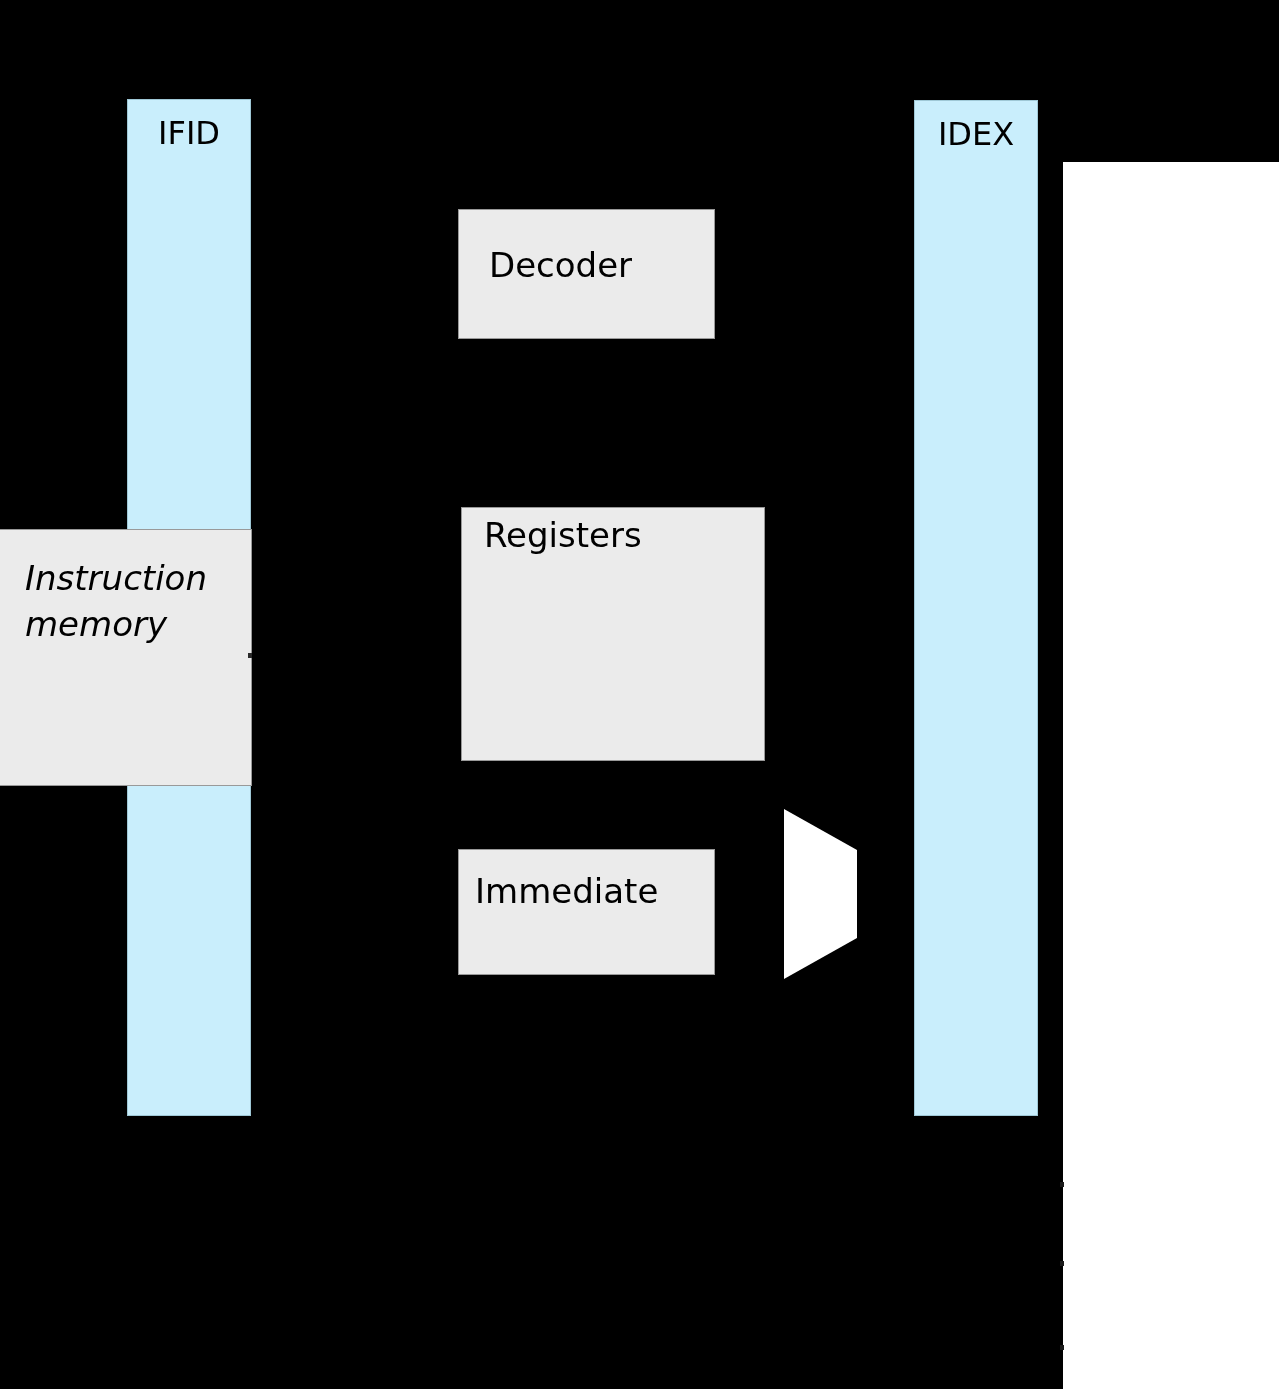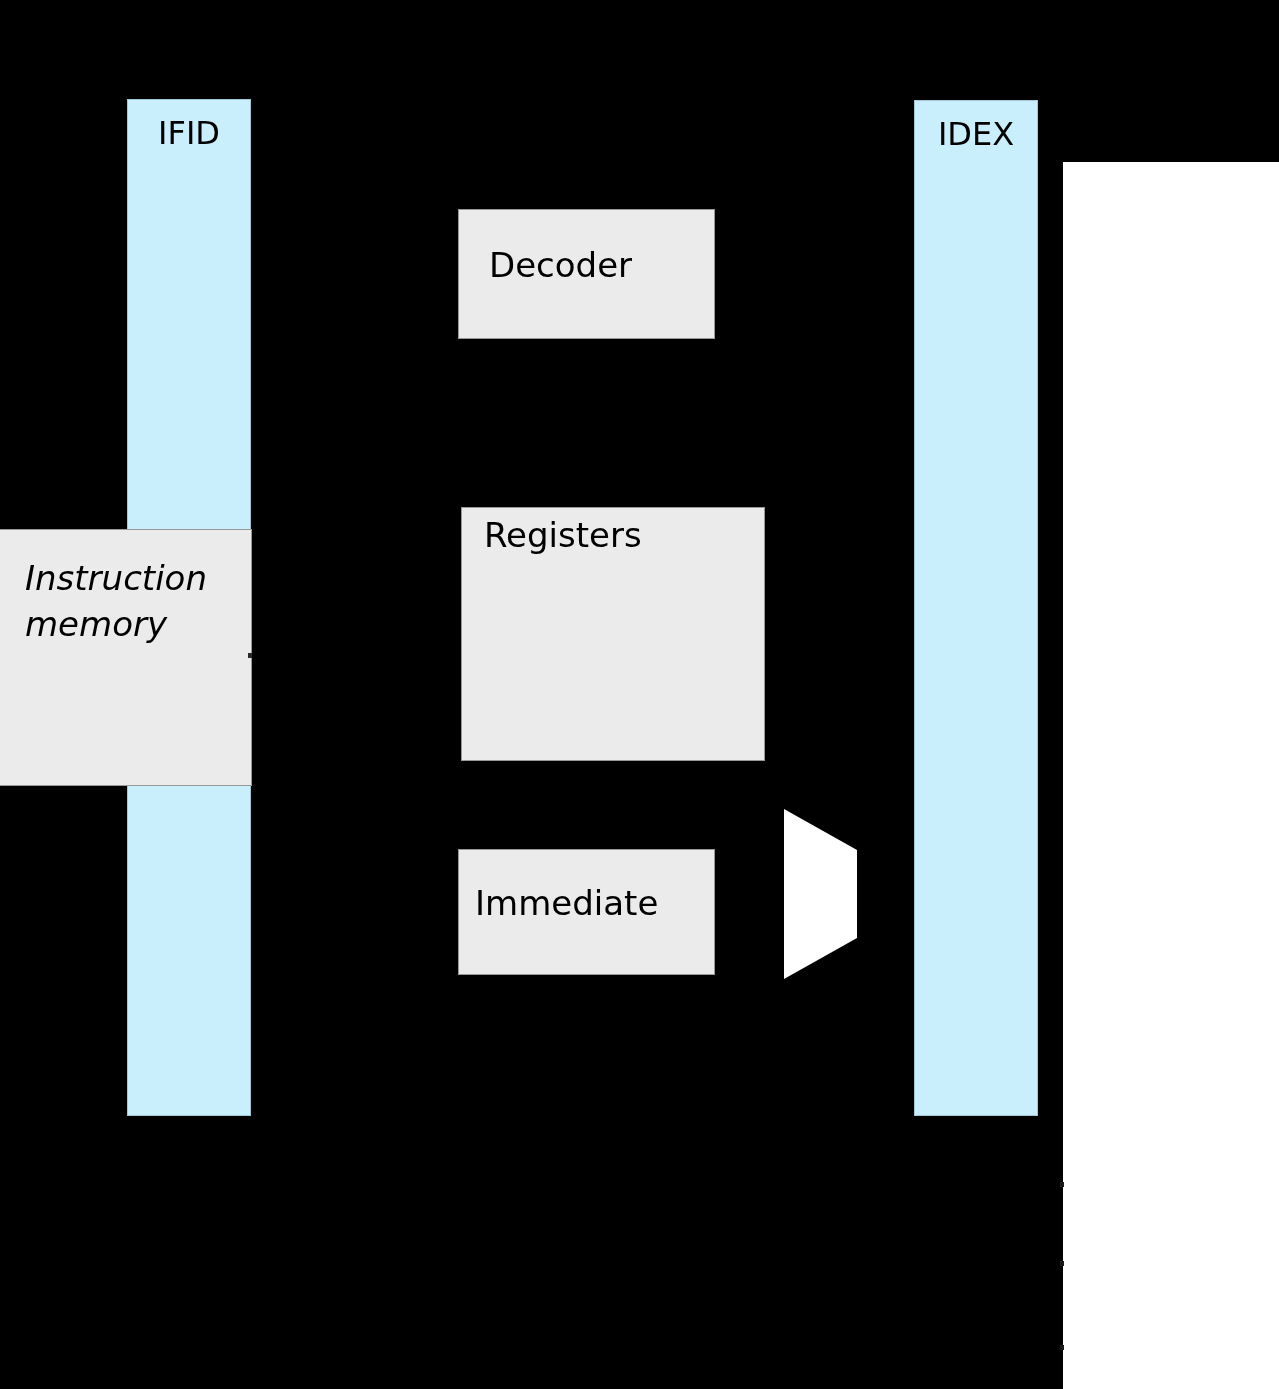--- a/index.html
+++ b/index.html
@@ -124,21 +124,21 @@
   .port-gap-sm { height: 8px; }
   .port-gap-md { height: 15px; }
   #box-immediate {
     left: 458px;
     top: 849px;
     width: 257px;
     height: 126px;
   }
   #box-immediate .unit-title {
     left: 16px;
-    top: 34px;
+    top: 22px;
     text-align: right;
   }
   
   #mux-shape {
     position: absolute;
     left: 784px;
     top: 809px;
     width: 75px;
     height: 170px;
   }

